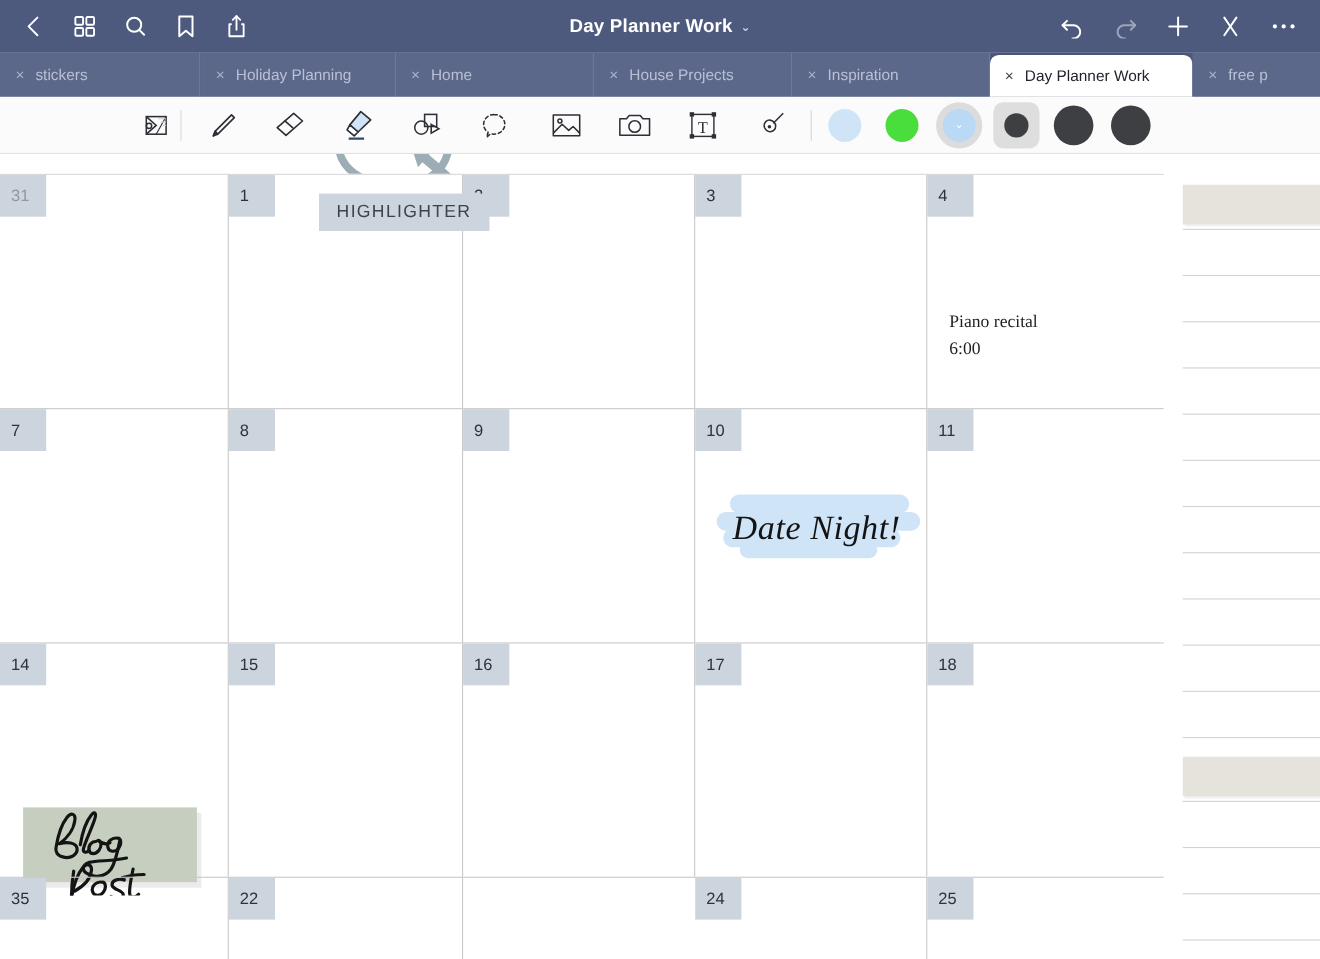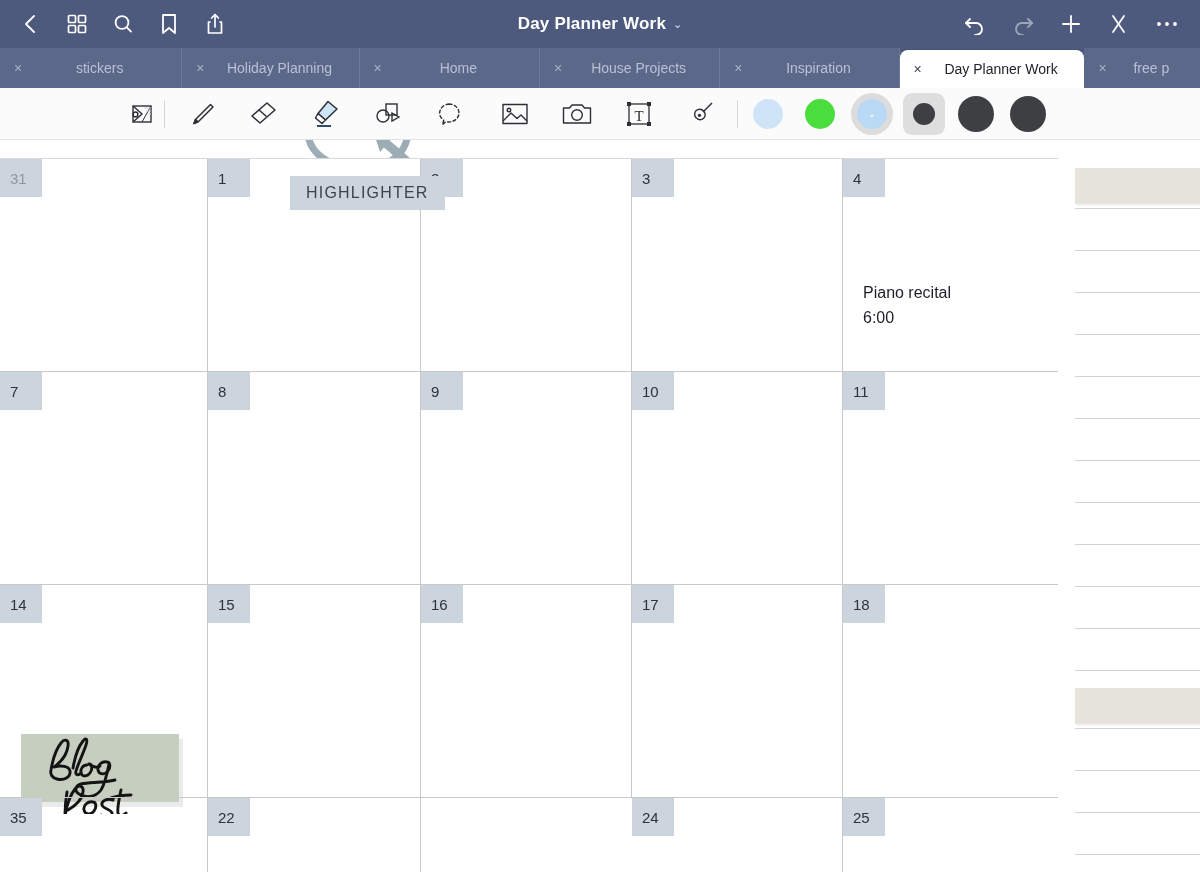--- a/index.html
+++ b/index.html
@@ -40,21 +40,21 @@
   }
   .tab {
     height: 40px; display: flex; align-items: center; gap: 10px;
     padding: 0 14px; background: #5b6889;
     border-right: 1px solid #6e7a99;
     color: #b9c0d4; font-size: 14px;
     cursor: pointer; position: relative; white-space: nowrap;
     justify-content: center;
   }
   .tab .tab-x { font-size: 14px; line-height: 1; color: #aab2c8; }
-  .tab .tab-label { flex: 1; text-align: center; }
+  .tab .tab-label { flex: 1; }
   .tab.active {
     background: #ffffff; color: #21242c;
     border-radius: 8px 8px 0 0; border-right: none;
     height: 38px; box-shadow: 0 -1px 2px rgba(0,0,0,0.06);
   }
   .tab.active .tab-x { color: #44474f; }
   .tab.t-stickers { width: 190px; }
   .tab.t-holiday  { width: 185px; }
   .tab.t-home     { width: 188px; }
   .tab.t-house    { width: 188px; }
@@ -119,21 +119,21 @@
   .daynum {
     position: absolute; left: 0; top: 0;
     min-width: 42px; height: 38px; background: #ccd5dd;
     display: flex; align-items: center; justify-content: flex-start;
     padding-left: 10px;
     font-size: 15px; color: #2f3238;
   }
   .daynum.muted { color: #8f979f; }
 
   .event-text {
-    position: absolute; font-family: Liberation Sans, sans-serif;
+    position: absolute; font-family: Liberation Serif, serif;
     font-size: 16px; color: #1d1f24; line-height: 1.55; white-space: pre;
   }
 
   
   .sticky-blog {
     position: absolute; left: 21px; top: 362px; width: 158px; height: 68px;
     background: #c6cec0; box-shadow: 4px 5px 0 rgba(0,0,0,0.08);
   }
   .sticky-blog svg { position: absolute; left: 0; top: -10px; }
 
@@ -507,20 +507,33 @@
         </div>
         <div class="cal-cell c3">
           <div class="daynum">24</div>
         </div>
         <div class="cal-cell c4">
           <div class="daynum">25</div>
         </div>
       </div>
     </div>
 
+    <div class="datenight">
+      <svg width="190" height="72" viewBox="0 0 190 72" fill="none">
+        <g stroke="#cfe4f7" stroke-linecap="round" fill="none">
+          <path d="M22 16 H168" stroke-width="17"></path>
+          <path d="M10 32 H178" stroke-width="17"></path>
+          <path d="M16 47 H160" stroke-width="17"></path>
+          <path d="M30 58 H140" stroke-width="15"></path>
+        </g>
+      </svg>
+      <svg width="190" height="72" viewBox="0 0 190 72" fill="none" style="position:absolute;left:0;top:0">
+        <text x="16" y="48" font-family="Liberation Serif, serif" font-style="italic" font-size="31" fill="#141414" letter-spacing="0.5">Date Night!</text>
+      </svg>
+    </div>
 
     <div class="callout-box">
       <span>HIGHLIGHTER</span>
     </div>
 
   </div>
 
   <div class="panel-edge"></div>
 
   <div class="notes-panel">

